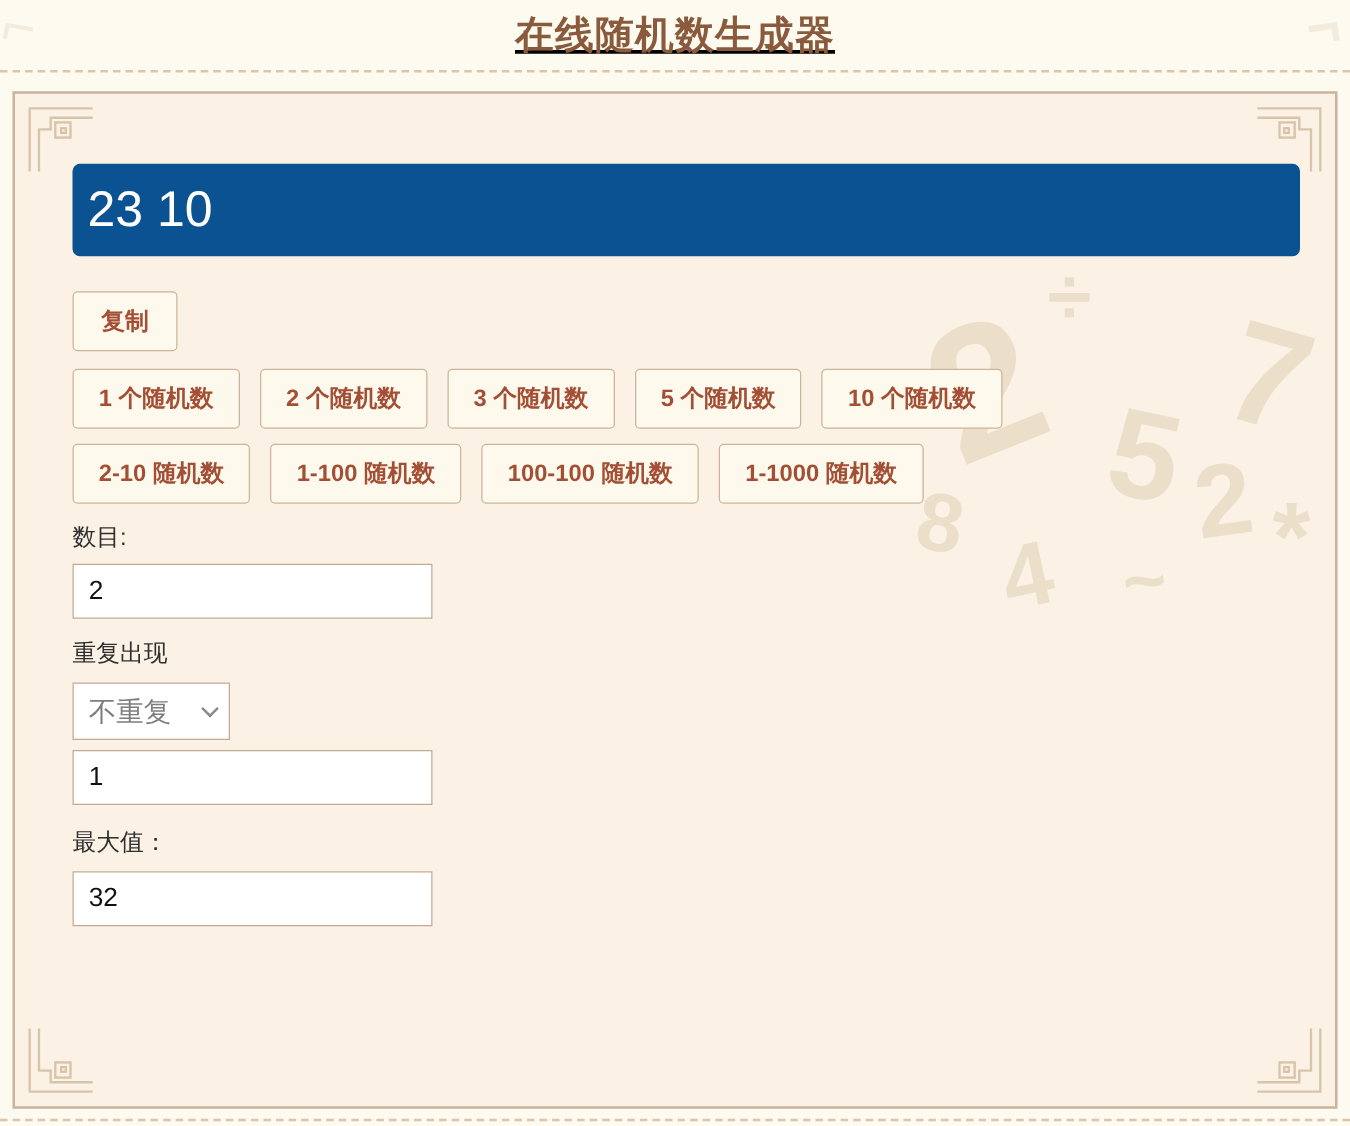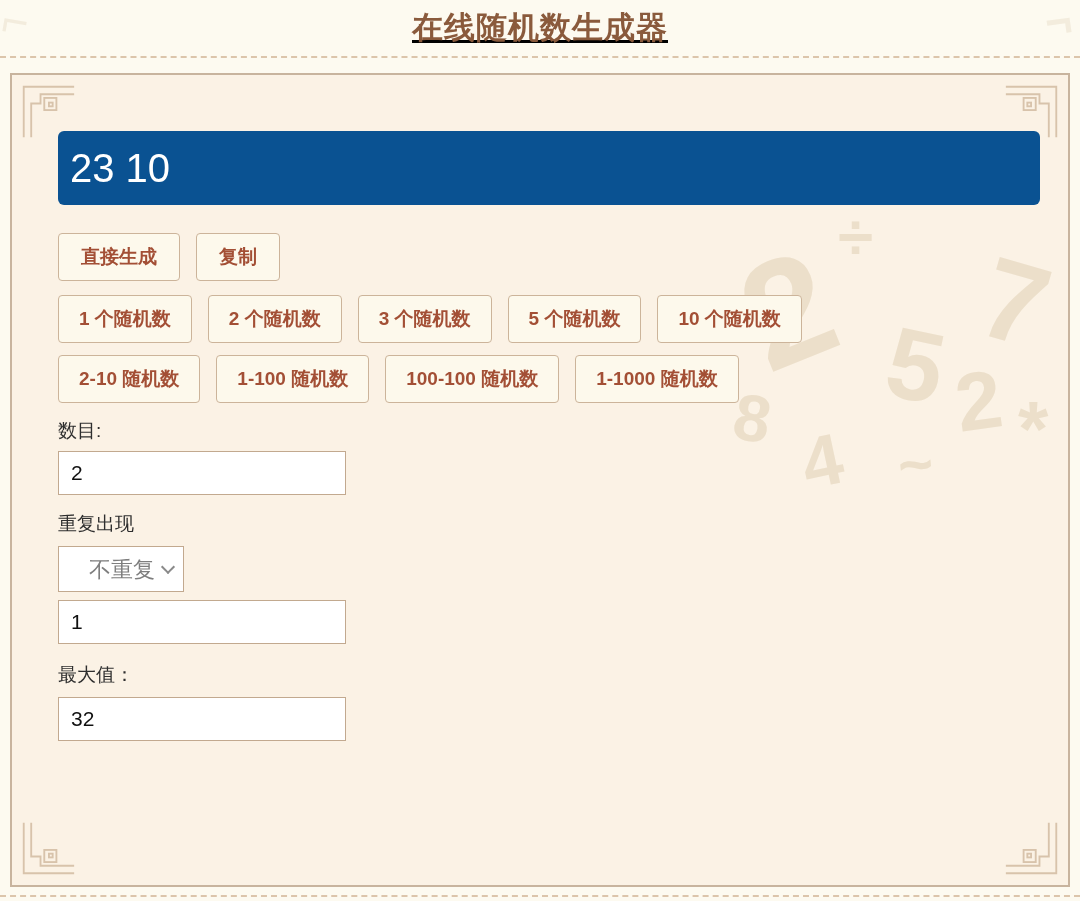--- a/index.html
+++ b/index.html
@@ -99,21 +99,20 @@
   .select-wrap { position: relative; margin-top: 8px; width: 126px; }
   .repeat-select {
     -webkit-appearance: none; appearance: none;
     width: 126px; height: 46px;
     background: #ffffff;
     border: 1px solid #c2a98f;
     font-family: inherit;
     font-size: 22px;
     color: #7e7e7e;
     padding: 0 28px 0 12px;
-    text-align: right;
   }
   .chevron {
     position: absolute; right: 11px; top: 16px;
     width: 10px; height: 10px;
     border-right: 2px solid #8a8a8a;
     border-bottom: 2px solid #8a8a8a;
     transform: rotate(45deg);
     pointer-events: none;
   }
 
@@ -170,21 +169,20 @@
       <span class="wm-glyph" style="left:170px; top:260px; font-size:60px;  transform:rotate(-6deg);">~</span>
     </div>
 
     <div class="content">
 
       <div class="result-banner">
         <span>23 10</span>
       </div>
 
       <div class="actions-row">
-        <button class="btn">直接生成</button>
         <button class="btn">复制</button>
       </div>
 
 
       <div class="preset-row">
         <button class="btn">1 个随机数</button>
         <button class="btn">2 个随机数</button>
         <button class="btn">3 个随机数</button>
         <button class="btn">5 个随机数</button>
         <button class="btn">10 个随机数</button>

